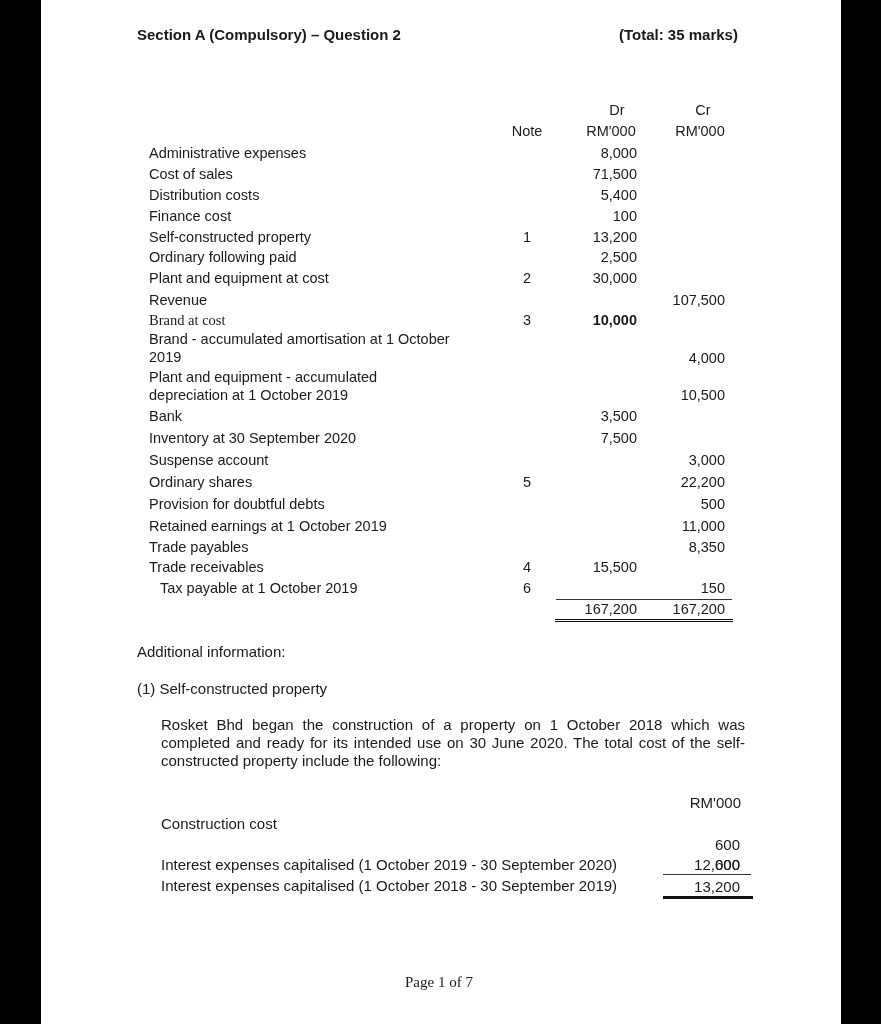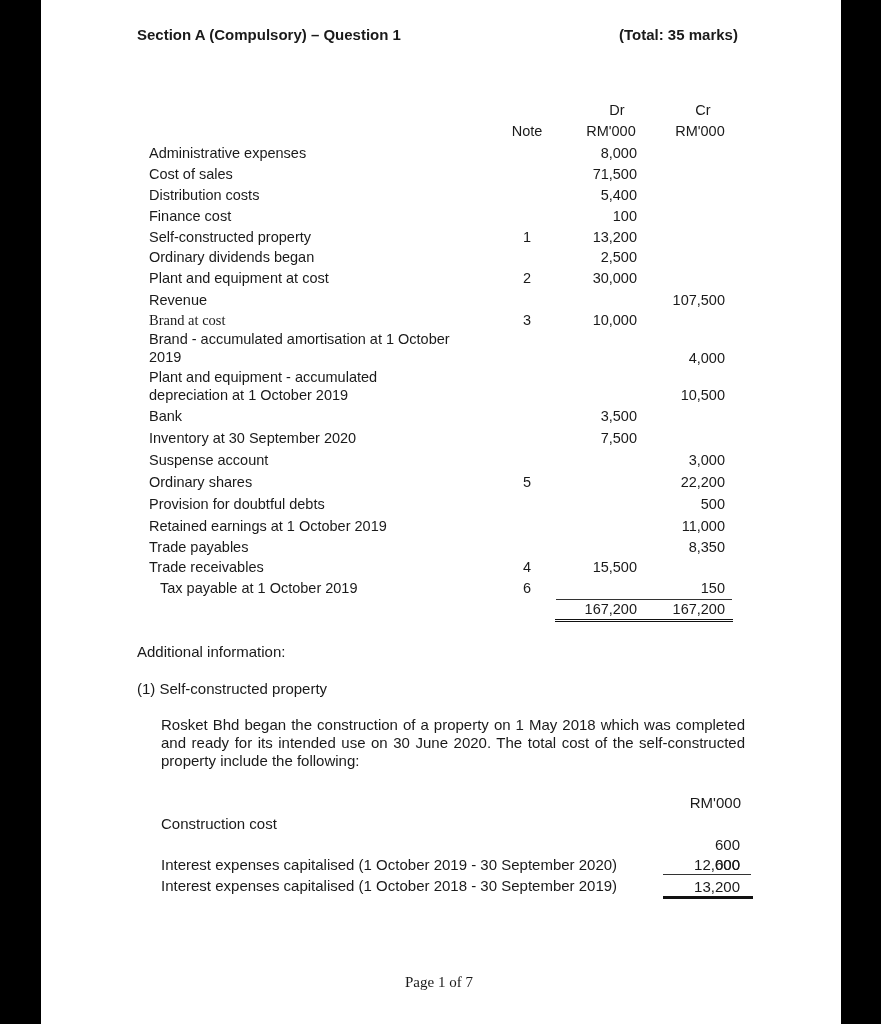--- a/index.html
+++ b/index.html
@@ -21,21 +21,21 @@
   .uline-single { border-top: 1px solid #333; position: absolute; }
   .uline-double { border-top: 3px double #111; position: absolute; }
   .para { position: absolute; font-size: 15px; line-height: 18px; white-space: normal; text-align: justify; }
   .footer { font-family: "Liberation Serif", serif; font-size: 15px; }
 </style>
 </head>
 <body>
 
 <div class="page">
 
-  <div class="abs title" style="left:96px; top:26px;">Section A (Compulsory) – Question 1</div>
+  <div class="abs title" style="left:96px; top:26px;">Section A (Compulsory) – Question 2</div>
   <div class="abs title" style="left:578px; top:26px;text-align:center;">(Total: 35 marks)</div>
 
   <div class="abs tb c" style="left:536px; top:102px; width:80px;">Dr</div>
   <div class="abs tb c" style="left:622px; top:102px; width:80px;">Cr</div>
   <div class="abs tb c" style="left:464px; top:123px; width:44px;">Note</div>
   <div class="abs tb c" style="left:530px; top:123px; width:80px;">RM'000</div>
   <div class="abs tb c" style="left:616px; top:123px; width:86px;">RM'000</div>
 
   <div id="tb-rows">
       <div>
@@ -62,41 +62,41 @@
         <div class="abs tb r" style="left:520px; top:208px; width:76px;">100</div>
         <div class="abs tb r" style="left:606px; top:208px; width:78px;"></div>
       </div>
       <div>
         <div class="abs tb " style="left:108px; top:229px;">Self-constructed property</div>
         <div class="abs tb c" style="left:464px; top:229px; width:44px;">1</div>
         <div class="abs tb r" style="left:520px; top:229px; width:76px;">13,200</div>
         <div class="abs tb r" style="left:606px; top:229px; width:78px;"></div>
       </div>
       <div>
-        <div class="abs tb " style="left:108px; top:249px;">Ordinary dividends began</div>
+        <div class="abs tb " style="left:108px; top:249px;">Ordinary following paid</div>
         <div class="abs tb c" style="left:464px; top:249px; width:44px;"></div>
         <div class="abs tb r" style="left:520px; top:249px; width:76px;">2,500</div>
         <div class="abs tb r" style="left:606px; top:249px; width:78px;"></div>
       </div>
       <div>
         <div class="abs tb " style="left:108px; top:270px;">Plant and equipment at cost</div>
         <div class="abs tb c" style="left:464px; top:270px; width:44px;">2</div>
         <div class="abs tb r" style="left:520px; top:270px; width:76px;">30,000</div>
         <div class="abs tb r" style="left:606px; top:270px; width:78px;"></div>
       </div>
       <div>
         <div class="abs tb " style="left:108px; top:292px;">Revenue</div>
         <div class="abs tb c" style="left:464px; top:292px; width:44px;"></div>
         <div class="abs tb r" style="left:520px; top:292px; width:76px;"></div>
         <div class="abs tb r" style="left:606px; top:292px; width:78px;">107,500</div>
       </div>
       <div>
         <div class="abs tb " style="left:108px; top:312px;font-family:Liberation Serif, serif;">Brand at cost</div>
         <div class="abs tb c" style="left:464px; top:312px; width:44px;">3</div>
-        <div class="abs tb r" style="left:520px; top:312px; width:76px;">10,000</div>
+        <div class="abs tb r" style="left:520px; top:312px; width:76px;font-weight:bold;">10,000</div>
         <div class="abs tb r" style="left:606px; top:312px; width:78px;"></div>
       </div>
       <div>
         <div class="abs tb " style="left:108px; top:331px;">Brand - accumulated amortisation at 1 October</div>
         <div class="abs tb " style="left:108px; top:349px;">2019</div>
         <div class="abs tb c" style="left:464px; top:350px; width:44px;"></div>
         <div class="abs tb r" style="left:520px; top:350px; width:76px;"></div>
         <div class="abs tb r" style="left:606px; top:350px; width:78px;">4,000</div>
       </div>
       <div>
@@ -162,21 +162,21 @@
       </div>
     </div>
 
   <div class="uline-single" style="left:515px; top:599px; width:176px;"></div>
   <div class="abs tb r" style="left:520px; top:601px; width:76px;">167,200</div>
   <div class="abs tb r" style="left:606px; top:601px; width:78px;">167,200</div>
   <div class="uline-double" style="left:514px; top:619px; width:178px;"></div>
 
   <div class="abs body-text" style="left:96px; top:643px;">Additional information:</div>
   <div class="abs body-text" style="left:96px; top:680px;">(1) Self-constructed property</div>
-  <div class="para" style="left:120px; top:716px; width:584px;">Rosket Bhd began the construction of a property on 1 May 2018 which was completed and ready for its intended use on 30 June 2020. The total cost of the self-constructed property  include the following:</div>
+  <div class="para" style="left:120px; top:716px; width:584px;">Rosket Bhd began the construction of a property on 1 October 2018 which was completed and ready for its intended use on 30 June 2020. The total cost of the self-constructed property  include the following:</div>
 
   <div class="abs body-text r" style="left:636px; top:794px; width:64px;">RM'000</div>
   <div class="abs body-text" style="left:120px; top:815px;">Construction cost</div>
   <div class="abs body-text r" style="left:636px; top:815px; width:63px;margin-top:41px;">12,000</div>
   <div class="abs body-text" style="left:120px; top:836px;margin-top:41px;">Interest expenses capitalised (1 October 2018 - 30 September 2019)</div>
   <div class="abs body-text r" style="left:636px; top:836px; width:63px;">600</div>
   <div class="abs body-text" style="left:120px; top:856px;">Interest expenses capitalised (1 October 2019 - 30 September 2020)</div>
   <div class="abs body-text r" style="left:636px; top:856px; width:63px;">600</div>
   <div class="uline-single" style="left:622px; top:874px; width:88px;"></div>
   <div class="abs body-text r" style="left:636px; top:878px; width:63px;">13,200</div>

